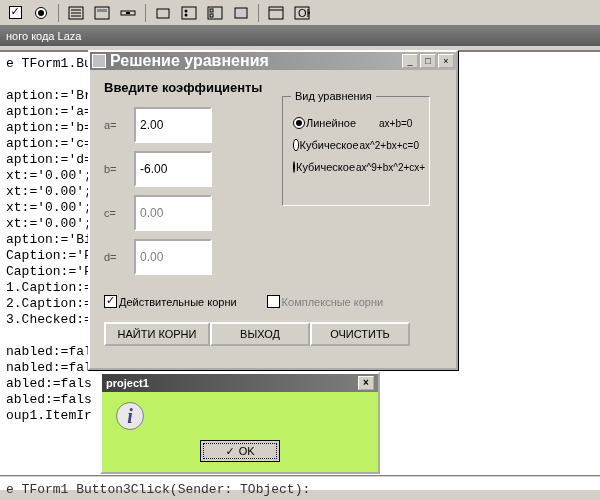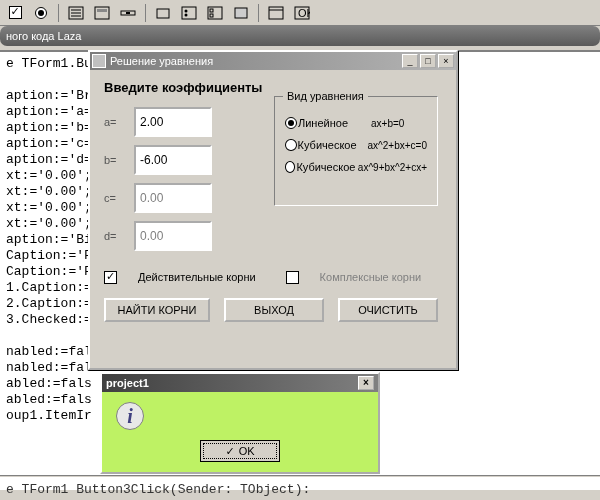--- a/index.html
+++ b/index.html
@@ -4,42 +4,42 @@
 <style>
   * { box-sizing: border-box; font-family: Tahoma, sans-serif; font-size: 11px; }
   body { margin: 0; width: 600px; height: 500px; background: #d4d0c8; overflow: hidden; position: relative; }
   .toolbar { height: 26px; background: #d4d0c8; border-bottom: 1px solid #808080; display: flex; align-items: center; padding: 2px 4px; gap: 4px; }
   .tb-btn { width: 22px; height: 20px; border: 1px solid #d4d0c8; display: flex; align-items: center; justify-content: center; }
   .tb-sep { width: 1px; height: 18px; background: #808080; margin: 0 2px; }
   .checkbox-drawn { width: 13px; height: 13px; border: 1px solid #000; background: #fff; position: relative; }
   .checkbox-drawn.checked::after { content: "✓"; position: absolute; top: -2px; left: 1px; font-size: 11px; }
   .radio-drawn { width: 12px; height: 12px; border: 1px solid #000; border-radius: 50%; background: #fff; position: relative; }
   .radio-drawn.sel::after { content: ""; width: 6px; height: 6px; background: #000; border-radius: 50%; position: absolute; top: 2px; left: 2px; }
-  .tab-strip { height: 20px; background: linear-gradient(#808080,#5a5a5a); color: #fff; padding-left: 6px; line-height: 20px; font-size: 11px; border-radius: 7px; }
+  .tab-strip { height: 20px; background: linear-gradient(#808080,#5a5a5a); color: #fff; padding-left: 6px; line-height: 20px; font-size: 11px; }
   .code-area { position: absolute; top: 50px; left: 0; width: 600px; height: 440px; background: #fff; color: #000; font-family: "Courier New", monospace; font-size: 13px; padding: 4px 6px; line-height: 16px; white-space: pre; border-top: 2px solid #808080; }
   .win { position: absolute; background: #d4d0c8; border: 2px outset #fff; box-shadow: 1px 1px 0 #000; }
   .titlebar { height: 18px; background: linear-gradient(to right,#7b7b7b,#b5b5b5); color: #fff; display: flex; align-items: center; padding: 0 2px; }
   .titlebar .t-icon { width: 14px; height: 14px; background: #c0c0c0; border: 1px solid #fff; margin-right: 4px; }
-  .titlebar .t-title { flex: 1; font-weight: normal; font-size: 11px; }
+  .titlebar .t-title { flex: 1; font-weight: bold; font-size: 16px; }
   .t-btn { width: 16px; height: 14px; background: #d4d0c8; border: 1px outset #fff; margin-left: 2px; font-size: 9px; line-height: 12px; text-align: center; font-family: Arial; color: #000; }
   .dlg-body { padding: 10px 14px; }
   .heading { font-weight: bold; font-size: 13px; margin-bottom: 12px; }
   .row { display: flex; align-items: center; margin-bottom: 8px; }
   .lab { width: 30px; color: #555; }
-  .inp { width: 78px; height: 30px; border: 2px inset #fff; background: #fff; padding: 0 4px; font-size: 12px; }
+  .inp { width: 78px; height: 36px; border: 2px inset #fff; background: #fff; padding: 0 4px; font-size: 12px; }
   .inp[disabled] { color: #808080; }
   .groupbox { position: absolute; border: 1px solid #fff; border-top-color: #808080; border-left-color: #808080; padding: 20px 10px 10px 10px; }
   .groupbox .legend { position: absolute; top: -7px; left: 8px; background: #d4d0c8; padding: 0 4px; font-size: 11px; }
   .radio-row { display: flex; align-items: center; margin-bottom: 10px; gap: 1px; }
   .radio-row .rlab { width: 72px; }
   .radio-row .formula { font-size: 10px; }
-  .chk-row { display: flex; gap: 21px; }
+  .chk-row { display: flex; align-items: center; gap: 2px; }
   .chk-row.disabled { color: #808080; }
   .btn { height: 24px; border: 2px outset #fff; background: #d4d0c8; font-size: 11px; padding: 0 6px; display: flex; align-items: center; justify-content: center; }
-  .btn-row { display: flex; gap: 14px; margin-top: 14px; }
+  .btn-row { display: flex; margin-top: 14px; }
   .msg-win { position: absolute; background: #bef264; border: 2px outset #fff; }
   .msg-title { height: 18px; background: linear-gradient(to right,#404040,#808080); color: #fff; font-weight: bold; padding: 0 4px; display: flex; align-items: center; }
   .msg-title .x { margin-left: auto; width: 16px; height: 14px; border: 1px outset #fff; background: #d4d0c8; color: #000; text-align: center; font-size: 10px; line-height: 12px; }
   .msg-body { display: flex; align-items: center; gap: 12px; padding: 10px 14px; }
   .info-icon { width: 28px; height: 28px; border-radius: 50%; background: #e8e8e8; border: 1px solid #808080; color: #404080; font-family: Georgia, serif; font-style: italic; font-weight: bold; font-size: 20px; text-align: center; line-height: 26px; }
   .msg-btns { text-align: center; padding-bottom: 10px; }
   .ok-btn { display: inline-flex; align-items: center; justify-content: center; gap: 4px; width: 80px; height: 22px; border: 1px solid #000; outline: 1px dotted #000; outline-offset: -4px; background: #d4d0c8; }
   .code-sep { position: absolute; left: 0; right: 0; bottom: 22px; height: 3px; border-top: 1px solid #808080; border-bottom: 1px solid #fff; background: #d4d0c8; }
   .code-bottom { position: absolute; left: 6px; bottom: 3px; font-family: "Courier New", monospace; font-size: 13px; color: #333; }
 </style>
@@ -163,21 +163,21 @@
     </div>
     <div class="row">
       <span class="lab">c=</span>
       <input class="inp" disabled="" value="0.00" style="">
     </div>
     <div class="row">
       <span class="lab">d=</span>
       <input class="inp" disabled="" value="0.00" style="">
     </div>
 
-    <div class="groupbox" style="left:184px; top:44px; width:164px; height:110px;">
+    <div class="groupbox" style="left:192px; top:44px; width:148px; height:110px;">
       <div class="legend">Вид уравнения</div>
       <div id="radios">
           <div class="radio-row">
             <span class="radio-drawn sel"></span>
             <span class="rlab">Линейное</span>
             <span class="formula">ax+b=0</span>
           </div>
           <div class="radio-row">
             <span class="radio-drawn"></span>
             <span class="rlab">Кубическое</span>

